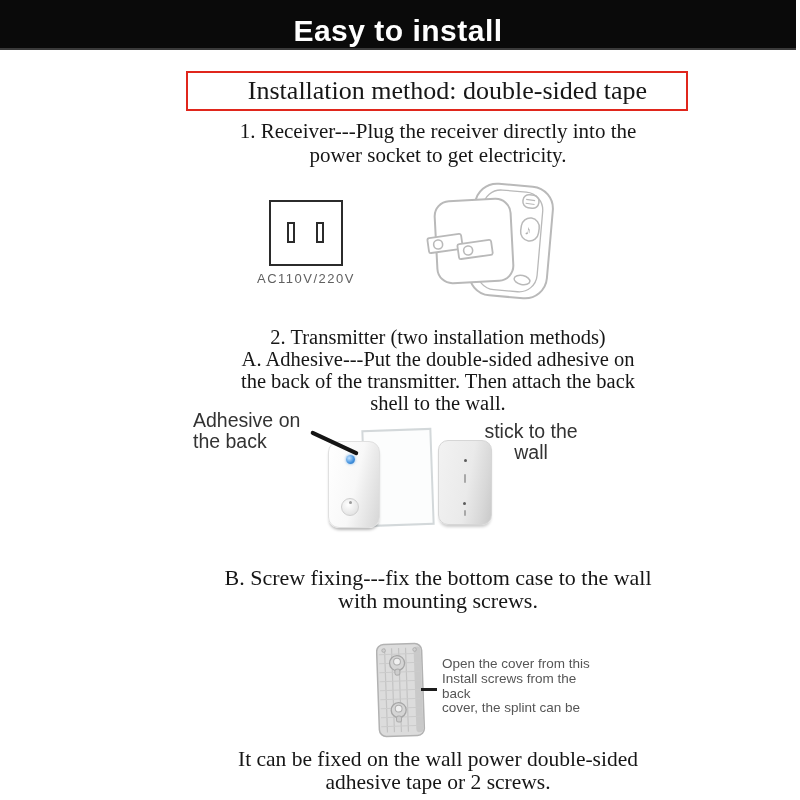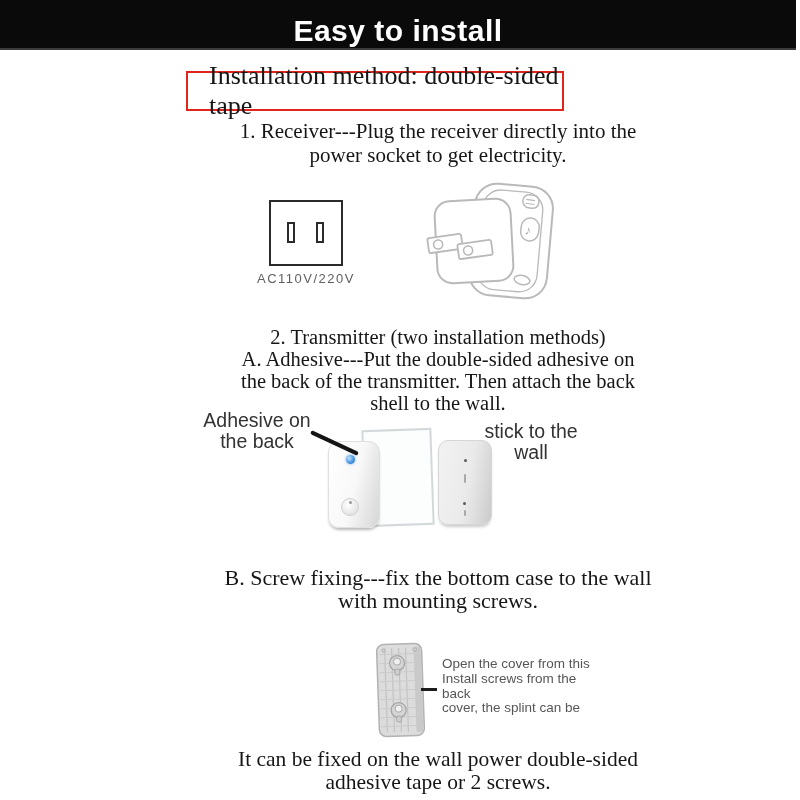--- a/index.html
+++ b/index.html
@@ -20,21 +20,21 @@
   .serif{font-family:"Liberation Serif",serif;color:var(--text-dark);}
   .sans{font-family:"Liberation Sans",sans-serif;}
 
   
   .header-bar{top:0;left:0;width:796px;height:48px;background:var(--header-bg);
     border-bottom:2px solid #3a3a3a;display:flex;align-items:flex-end;justify-content:center;}
   .header-title{color:#ffffff;font-family:"Liberation Sans",sans-serif;font-weight:bold;
     font-size:30px;letter-spacing:0.5px;}
 
   
-  .red-box{left:186px;top:71px;width:378px;height:40px;border:2px solid var(--accent-red);
+  .red-box{left:186px;top:71px;width:502px;height:40px;border:2px solid var(--accent-red);
     box-sizing:border-box;display:flex;align-items:center;justify-content:center;padding-left:21px;}
   .red-box-text{font-size:26px;}
 
   
   .para{text-align:center;}
   .step1{top:119px;font-size:21px;line-height:24px;}
   .step2{top:326px;font-size:20.5px;line-height:22px;}
   .stepb{top:566px;font-size:22px;line-height:23px;}
   .footer-text{top:748px;font-size:21.5px;line-height:23px;}
 
@@ -42,21 +42,21 @@
   .socket-box{left:269px;top:200px;width:74px;height:66px;border:2.5px solid #2b2b2b;box-sizing:border-box;}
   .socket-slot{position:absolute;width:8px;height:21px;border:2.5px solid #2b2b2b;box-sizing:border-box;top:20px;}
   .slot-left{left:16px;} .slot-right{left:45px;}
   .socket-label{left:230px;top:271px;width:152px;text-align:center;font-size:13px;
     color:#606060;letter-spacing:1.5px;}
 
   .receiver-svg{left:410px;top:182px;}
   .plate-svg{left:376px;top:642px;}
 
   
-  .label-left{left:193px;top:410px;width:128px;text-align:center;font-size:19.5px;
+  .label-left{left:193px;top:410px;width:128px;font-size:19.5px;
     line-height:21px;color:var(--label-gray);}
   .label-right{left:470px;top:421px;width:122px;text-align:center;font-size:19.5px;
     line-height:21px;color:var(--label-gray);}
   .pointer-line{left:311px;top:430px;width:52px;height:3.5px;background:#141414;
     transform:rotate(25deg);transform-origin:left center;border-radius:2px;z-index:3;}
   .adhesive-sheet{left:363px;top:429px;width:66px;height:93px;border:2px solid #d3d8da;
     background:rgba(248,250,250,0.45);transform:rotate(-2deg);z-index:1;}
   .transmitter-front{left:328px;top:441px;width:52px;height:87px;border-radius:11px;z-index:2;
     background:linear-gradient(103deg,#ffffff 0%,#f8f8f8 52%,#ececec 68%,#d6d6d6 100%);
     border:1px solid #e0e0e0;box-sizing:border-box;

